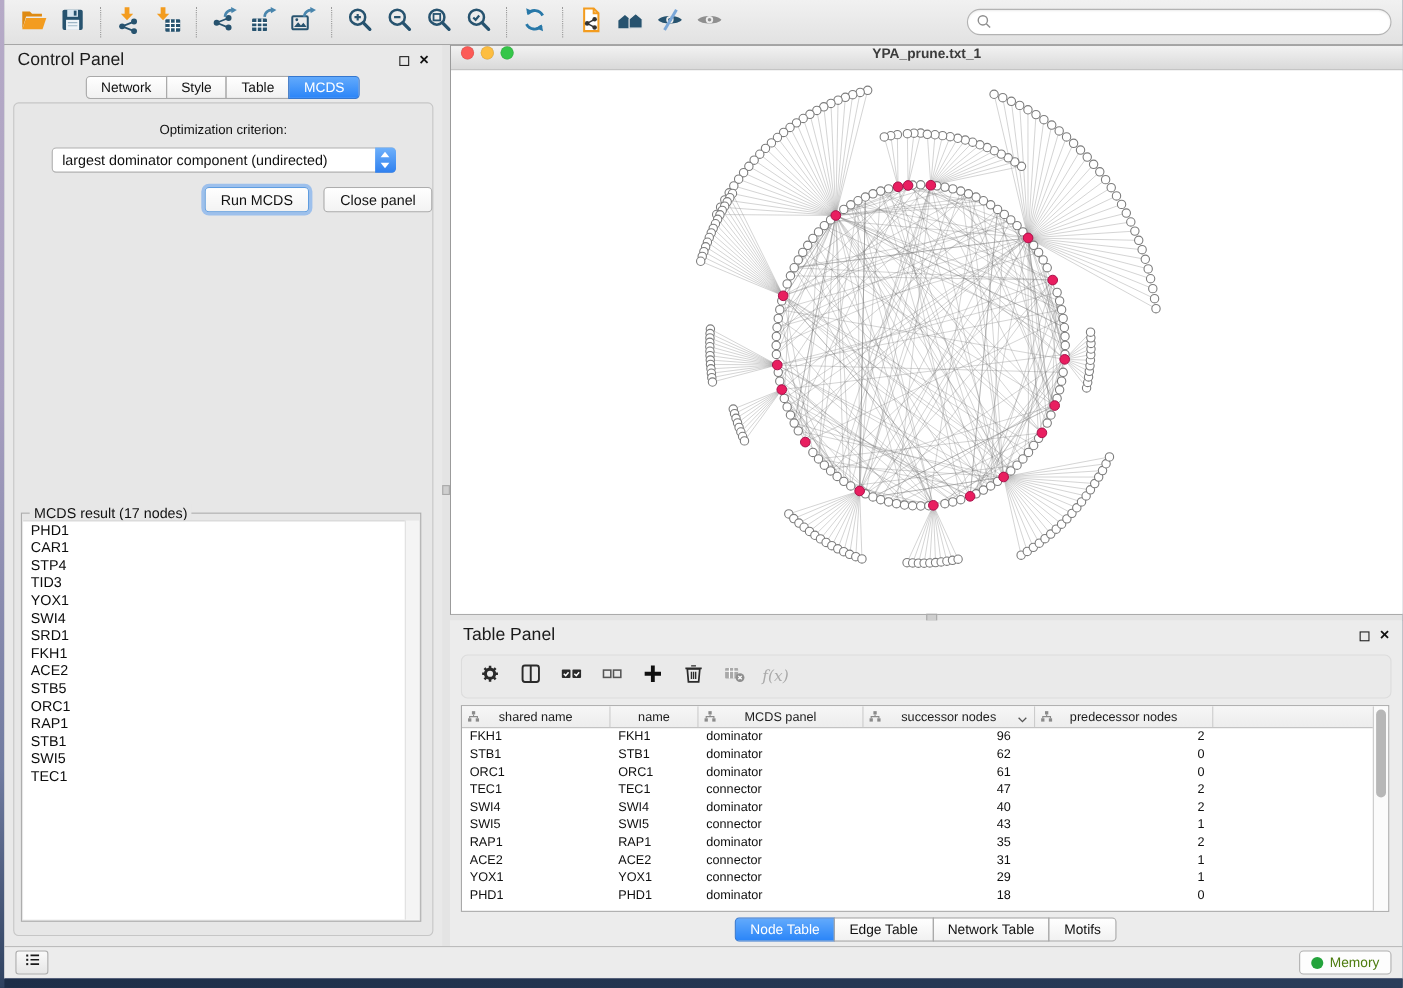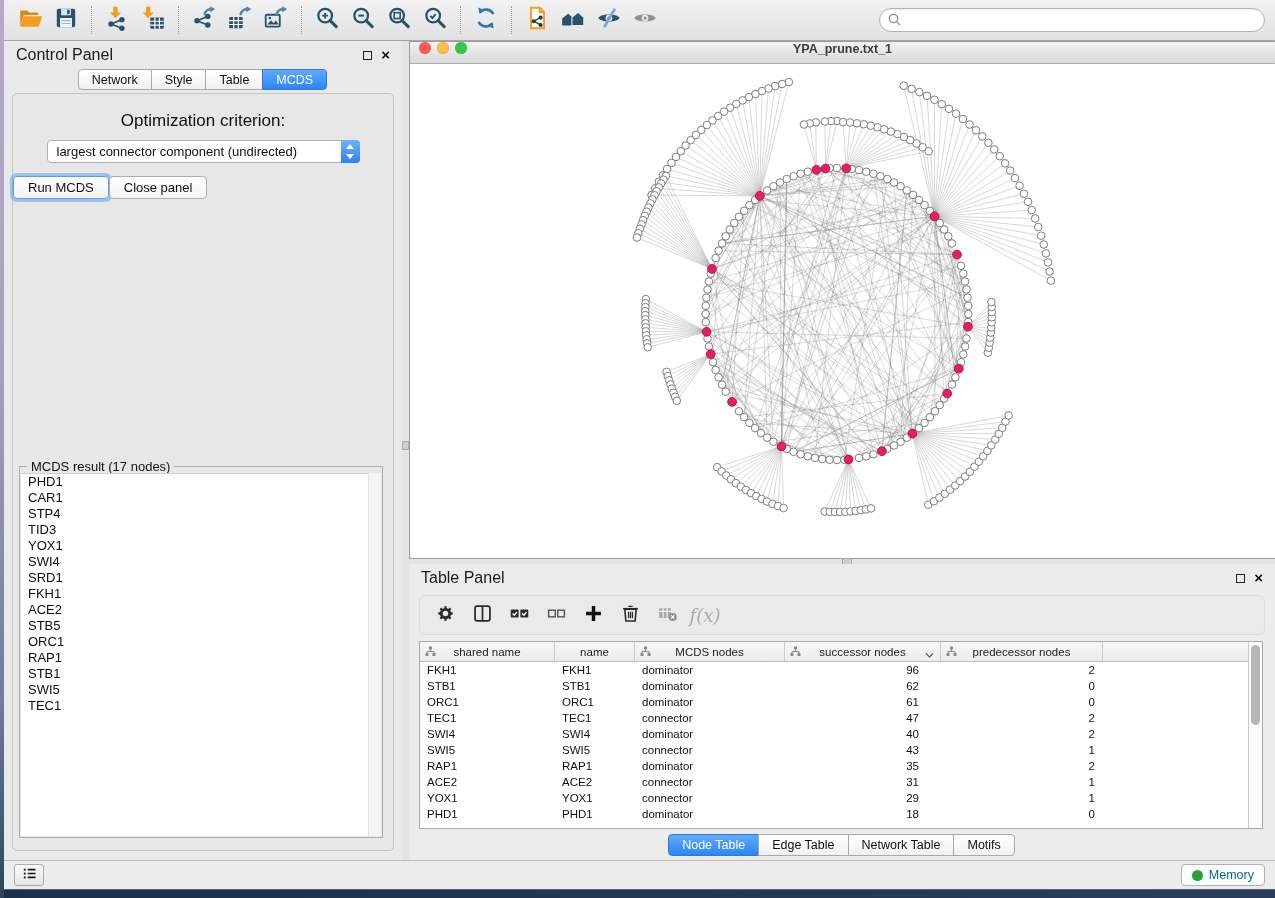--- a/index.html
+++ b/index.html
@@ -36,31 +36,31 @@
   .float-ic { width:9px; height:9px; border:1.6px solid #222; }
   .close-ic { font-size:15px; font-weight:bold; color:#111; line-height:10px; }
   .cp-tabs { position:relative; z-index:2; display:flex; justify-content:center; height:21px; }
   .tabbtn { font-size:12.5px; padding:2px 13px; background:linear-gradient(#fff,#f1f1f1);
     border:1px solid #a9a9a9; margin-left:-1px; color:#111; line-height:16px; }
   .tabbtn:first-child { border-radius:4px 0 0 4px; }
   .tabbtn:last-child { border-radius:0 4px 4px 0; }
   .tabbtn.active { background:linear-gradient(#62aafc,#2b85f8); color:#fff; border-color:#3577cf; }
   .cp-inner { position:absolute; left:8px; right:8px; top:52px; bottom:9px;
     background:#e7e7e7; border:1px solid #c6c6c6; border-radius:5px; }
-  .crit-label { margin-top:17px; text-align:center; font-size:17px; color:#111; }
+  .crit-label { margin-top:17px; text-align:center; font-size:12px; color:#111; }
   .dropdown { position:relative; margin:9px auto 0; width:313px; height:23px; background:#fff;
     border:1px solid #b0b0b0; border-radius:4px; display:flex; align-items:center; }
   .dropdown-value { flex:1; font-size:13px; color:#111; padding-left:9px; white-space:nowrap; }
   .dropdown-stepper { width:19px; height:23px; margin:-1px -1px 0 0; border-radius:0 4px 4px 0;
     background:linear-gradient(#6fb1fb,#2f80ef); position:relative; flex:none; }
   .dropdown-stepper i { position:absolute; left:5px; width:0; height:0;
     border-left:4.5px solid transparent; border-right:4.5px solid transparent; }
   .dropdown-stepper i.up { top:4px; border-bottom:5px solid #fff; }
   .dropdown-stepper i.dn { bottom:4px; border-top:5px solid #fff; }
-  .btn-row { display:flex; justify-content:flex-start; margin-top:13px; }
+  .btn-row { display:flex; justify-content:flex-end; gap:13px; margin-top:13px; }
   .pushbtn { font-size:13px; padding:3px 14px; background:linear-gradient(#fff,#f3f3f3);
     border:1px solid #adadad; border-radius:4px; color:#111; }
   .pushbtn.focused { box-shadow:0 0 0 3px rgba(97,160,240,.55); border-color:#5f9de0; }
   .result-box { position:absolute; left:6px; right:10px; top:372px; height:372px;
     border:1px solid #adadad; }
   .result-legend { position:absolute; top:-8px; left:7px; background:#e7e7e7;
     padding:0 4px; font-size:13px; color:#111; }
   .result-list { position:absolute; inset:6px 1px 1px 1px; background:#fff;
     border-top:1px solid #cfcfcf; overflow:hidden; }
   .result-scroll { position:absolute; right:0; top:0; bottom:0; width:13px;
@@ -91,21 +91,21 @@
   .hsplit { height:5px; background:#e4e4e4; position:relative; flex:none; }
   .hsplit .knob { position:absolute; left:50%; top:-1px; width:10px; height:7px;
     background:#cfcfcf; border:1px solid #a9a9a9; }
 
   
   .tpanel { flex:1; background:#ececec; position:relative; min-height:0; }
   .tp-toolbar { margin:3px 10px 0; height:40px; background:#eaeaea; border:1px solid #dcdcdc;
     border-radius:6px; display:flex; align-items:center; gap:7px; padding:0 10px; }
   .tp-btn { width:30px; height:30px; display:flex; align-items:center; justify-content:center; }
   .tp-btn svg { width:21px; height:21px; }
-  .fx-label { font-family:"DejaVu Serif", serif; font-style:italic; font-size:18px;
+  .fx-label { font-family:"DejaVu Serif", serif; font-style:italic; font-size:14px;
     color:#a9a9a9; padding-left:2px; }
   .tablebox { position:absolute; left:10px; right:12px; top:77px; height:188px;
     background:#fff; border:1px solid #a9a9a9; overflow:hidden; }
   .thead { display:flex; height:20px; background:linear-gradient(#f6f6f6,#ededed);
     border-bottom:1px solid #bdbdbd; }
   .th { position:relative; display:flex; align-items:center; justify-content:center;
     font-size:11.5px; color:#1c1c1c; border-right:1px solid #ccc; flex:none; }
   .th .colicon { position:absolute; left:5px; top:4px; }
   .th .sorticon { position:absolute; right:6px; top:7px; }
   .trow { display:flex; height:16px; align-items:center; }
@@ -120,21 +120,21 @@
 
   
   .statusbar { position:absolute; left:0; right:0; bottom:0; height:29px; background:#ececec;
     border-top:1px solid #bcbcbc; display:flex; align-items:center; padding:0 10px; }
   .status-btn { width:30px; height:22px; background:linear-gradient(#fafafa,#e6e6e6);
     border:1px solid #adadad; border-radius:3px; display:flex; align-items:center; justify-content:center; }
   .status-btn svg { width:17px; height:17px; }
   .memory-btn { margin-left:auto; height:22px; background:#fdfdfd; border:1px solid #b0b0b0;
     border-radius:4px; display:flex; align-items:center; gap:6px; padding:0 10px; }
   .memory-dot { width:11px; height:11px; border-radius:50%; }
-  .memory-label { font-size:12.5px; color:#0369a1; }
+  .memory-label { font-size:12.5px; color:#4d7c0f; }
 </style>
 </head>
 <body>
 
 <div class="desktop"></div>
 <div class="desktop-sliver"></div>
 
 <div class="app">
 
   <div class="toolbar">
@@ -299,21 +299,21 @@
       </div>
       <div class="cp-tabs" id="cp-tabs">
           <div class="tabbtn">Network</div>
           <div class="tabbtn">Style</div>
           <div class="tabbtn">Table</div>
           <div class="tabbtn active">MCDS</div>
         </div>
       <div class="cp-inner">
         <div class="crit-label">Optimization criterion:</div>
         <div class="dropdown">
-          <span class="dropdown-value">largest connector component (undirected)</span>
+          <span class="dropdown-value">largest dominator component (undirected)</span>
           <span class="dropdown-stepper">
               <i class="up"></i>
               <i class="dn"></i>
             </span>
         </div>
         <div class="btn-row">
           <button class="pushbtn focused">Run MCDS</button>
           <button class="pushbtn">Close panel</button>
         </div>
         <div class="result-box">
@@ -726,21 +726,21 @@
               </div>
               <div class="th" style="width: 150px;">
                 <span class="colicon"><svg width="11" height="11" viewBox="0 0 11 11">
                     <g fill="#8a8a8a">
                       <rect x="4" y="0.5" width="3" height="3"></rect>
                       <rect x="0.5" y="7" width="3" height="3"></rect>
                       <rect x="7.5" y="7" width="3" height="3"></rect>
                     </g>
                     <path d="M5.5 3.5V5.5M2 7V5.5h7V7" stroke="#8a8a8a" fill="none"></path>
                   </svg></span>
-                <span>MCDS nodes</span>
+                <span>MCDS panel</span>
               </div>
               <div class="th" style="width: 156px;">
                 <span class="colicon"><svg width="11" height="11" viewBox="0 0 11 11">
                     <g fill="#8a8a8a">
                       <rect x="4" y="0.5" width="3" height="3"></rect>
                       <rect x="0.5" y="7" width="3" height="3"></rect>
                       <rect x="7.5" y="7" width="3" height="3"></rect>
                     </g>
                     <path d="M5.5 3.5V5.5M2 7V5.5h7V7" stroke="#8a8a8a" fill="none"></path>
                   </svg></span>

